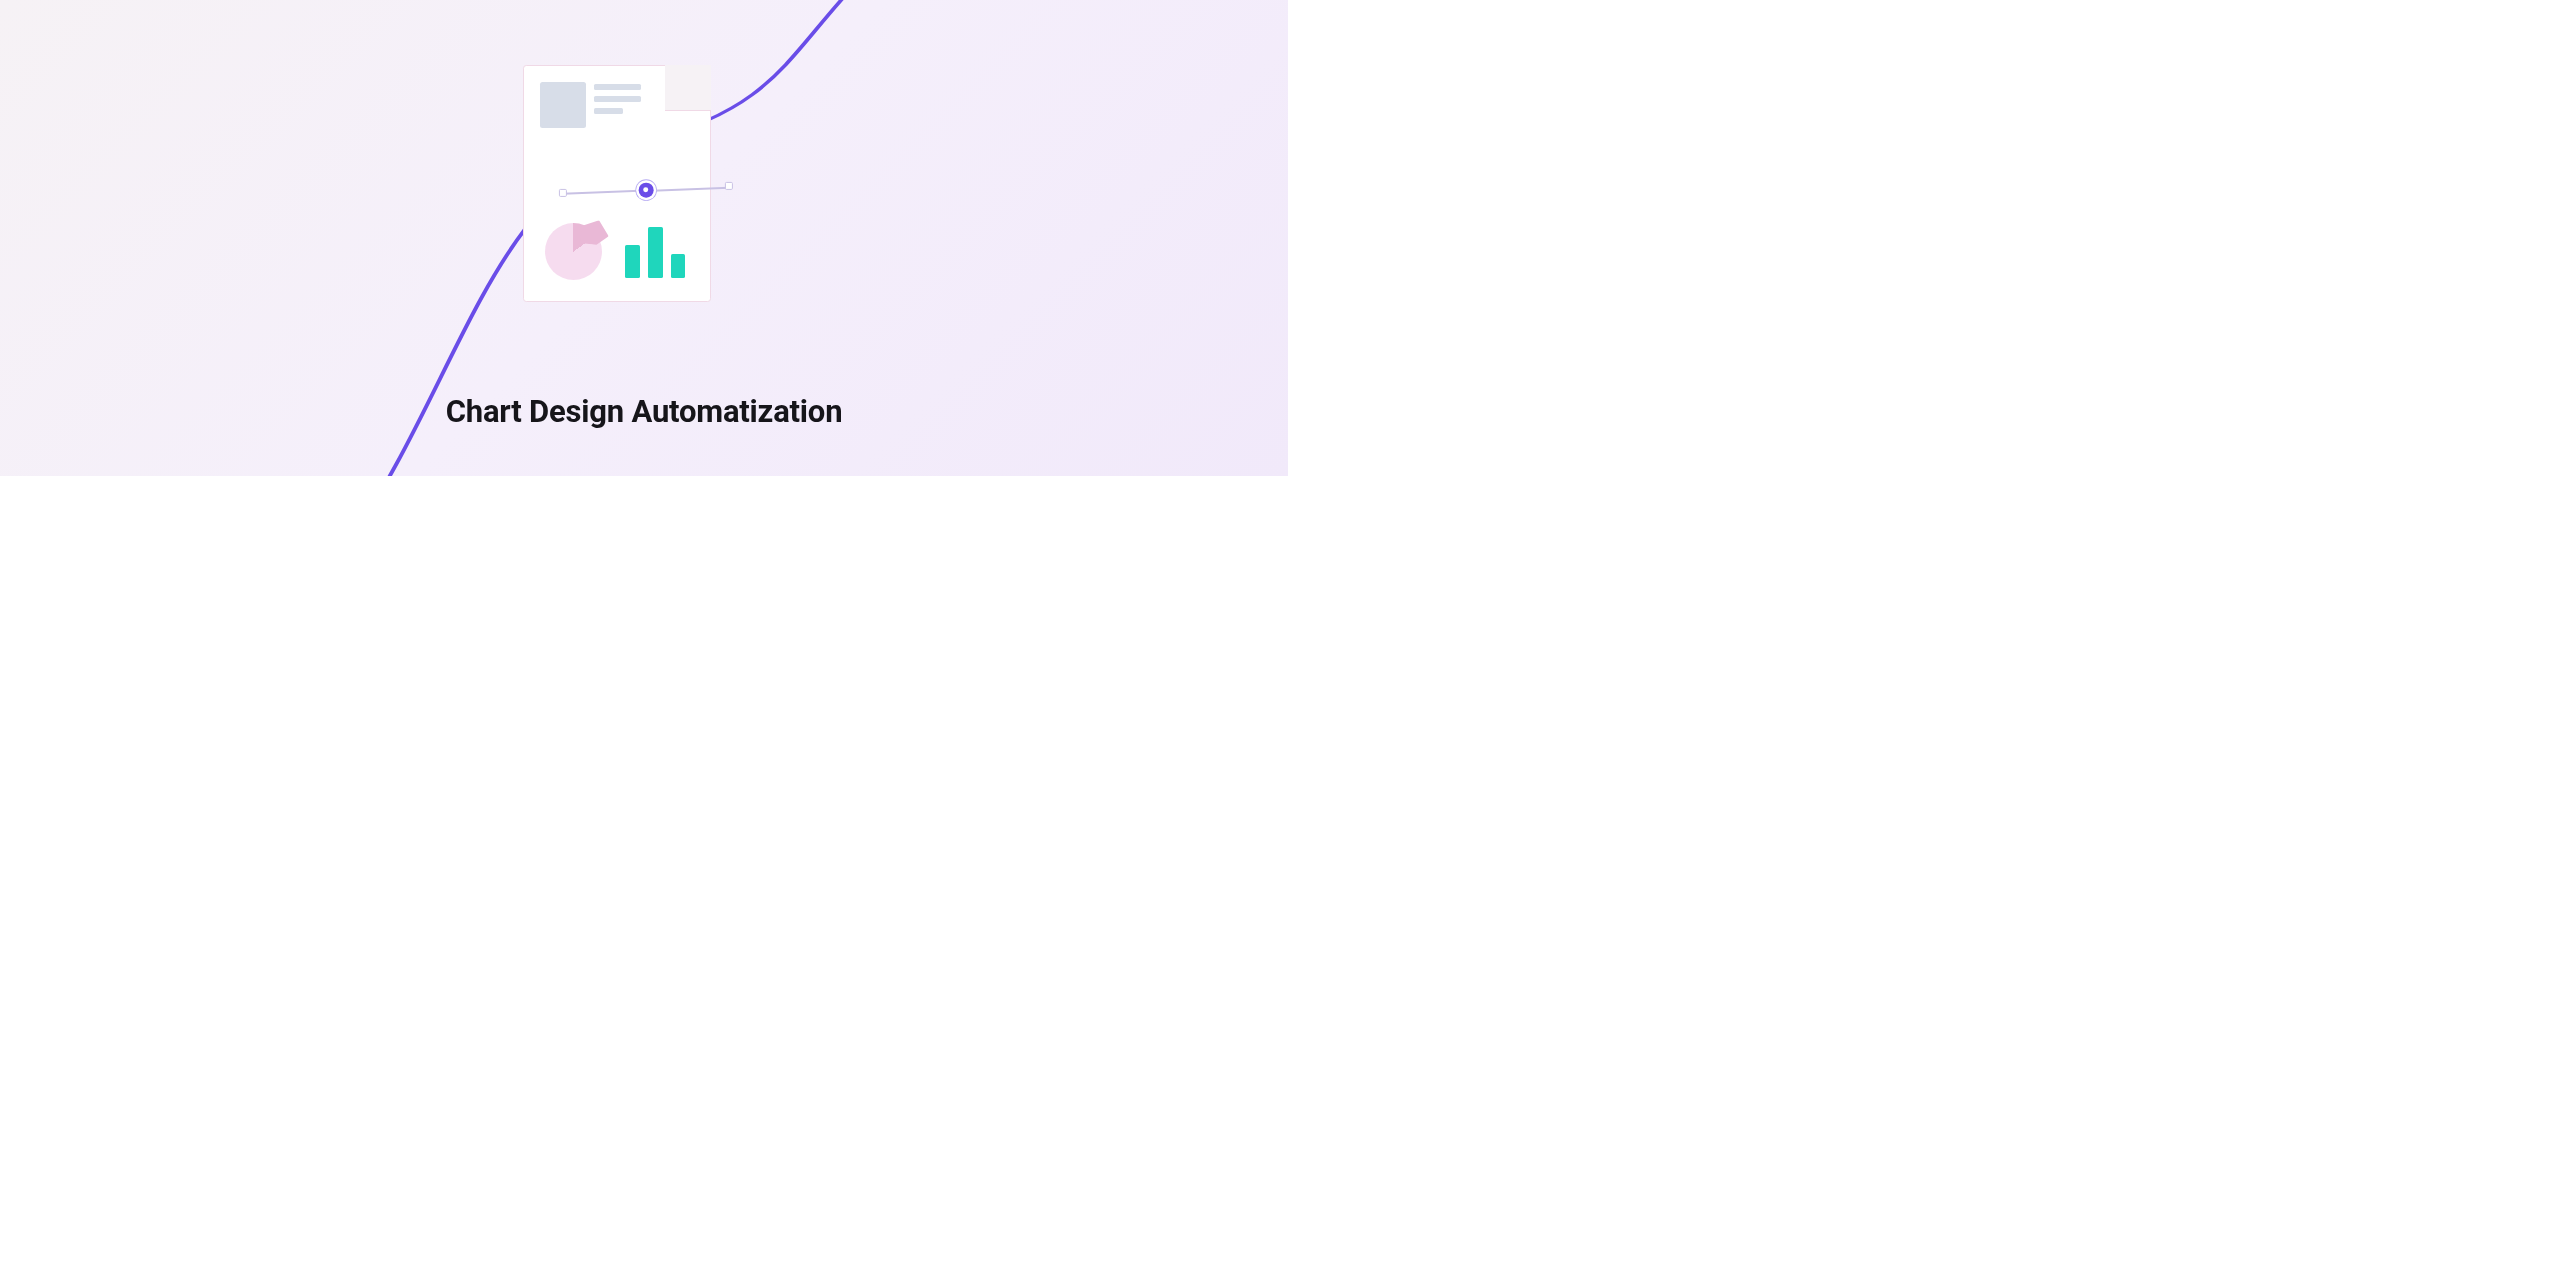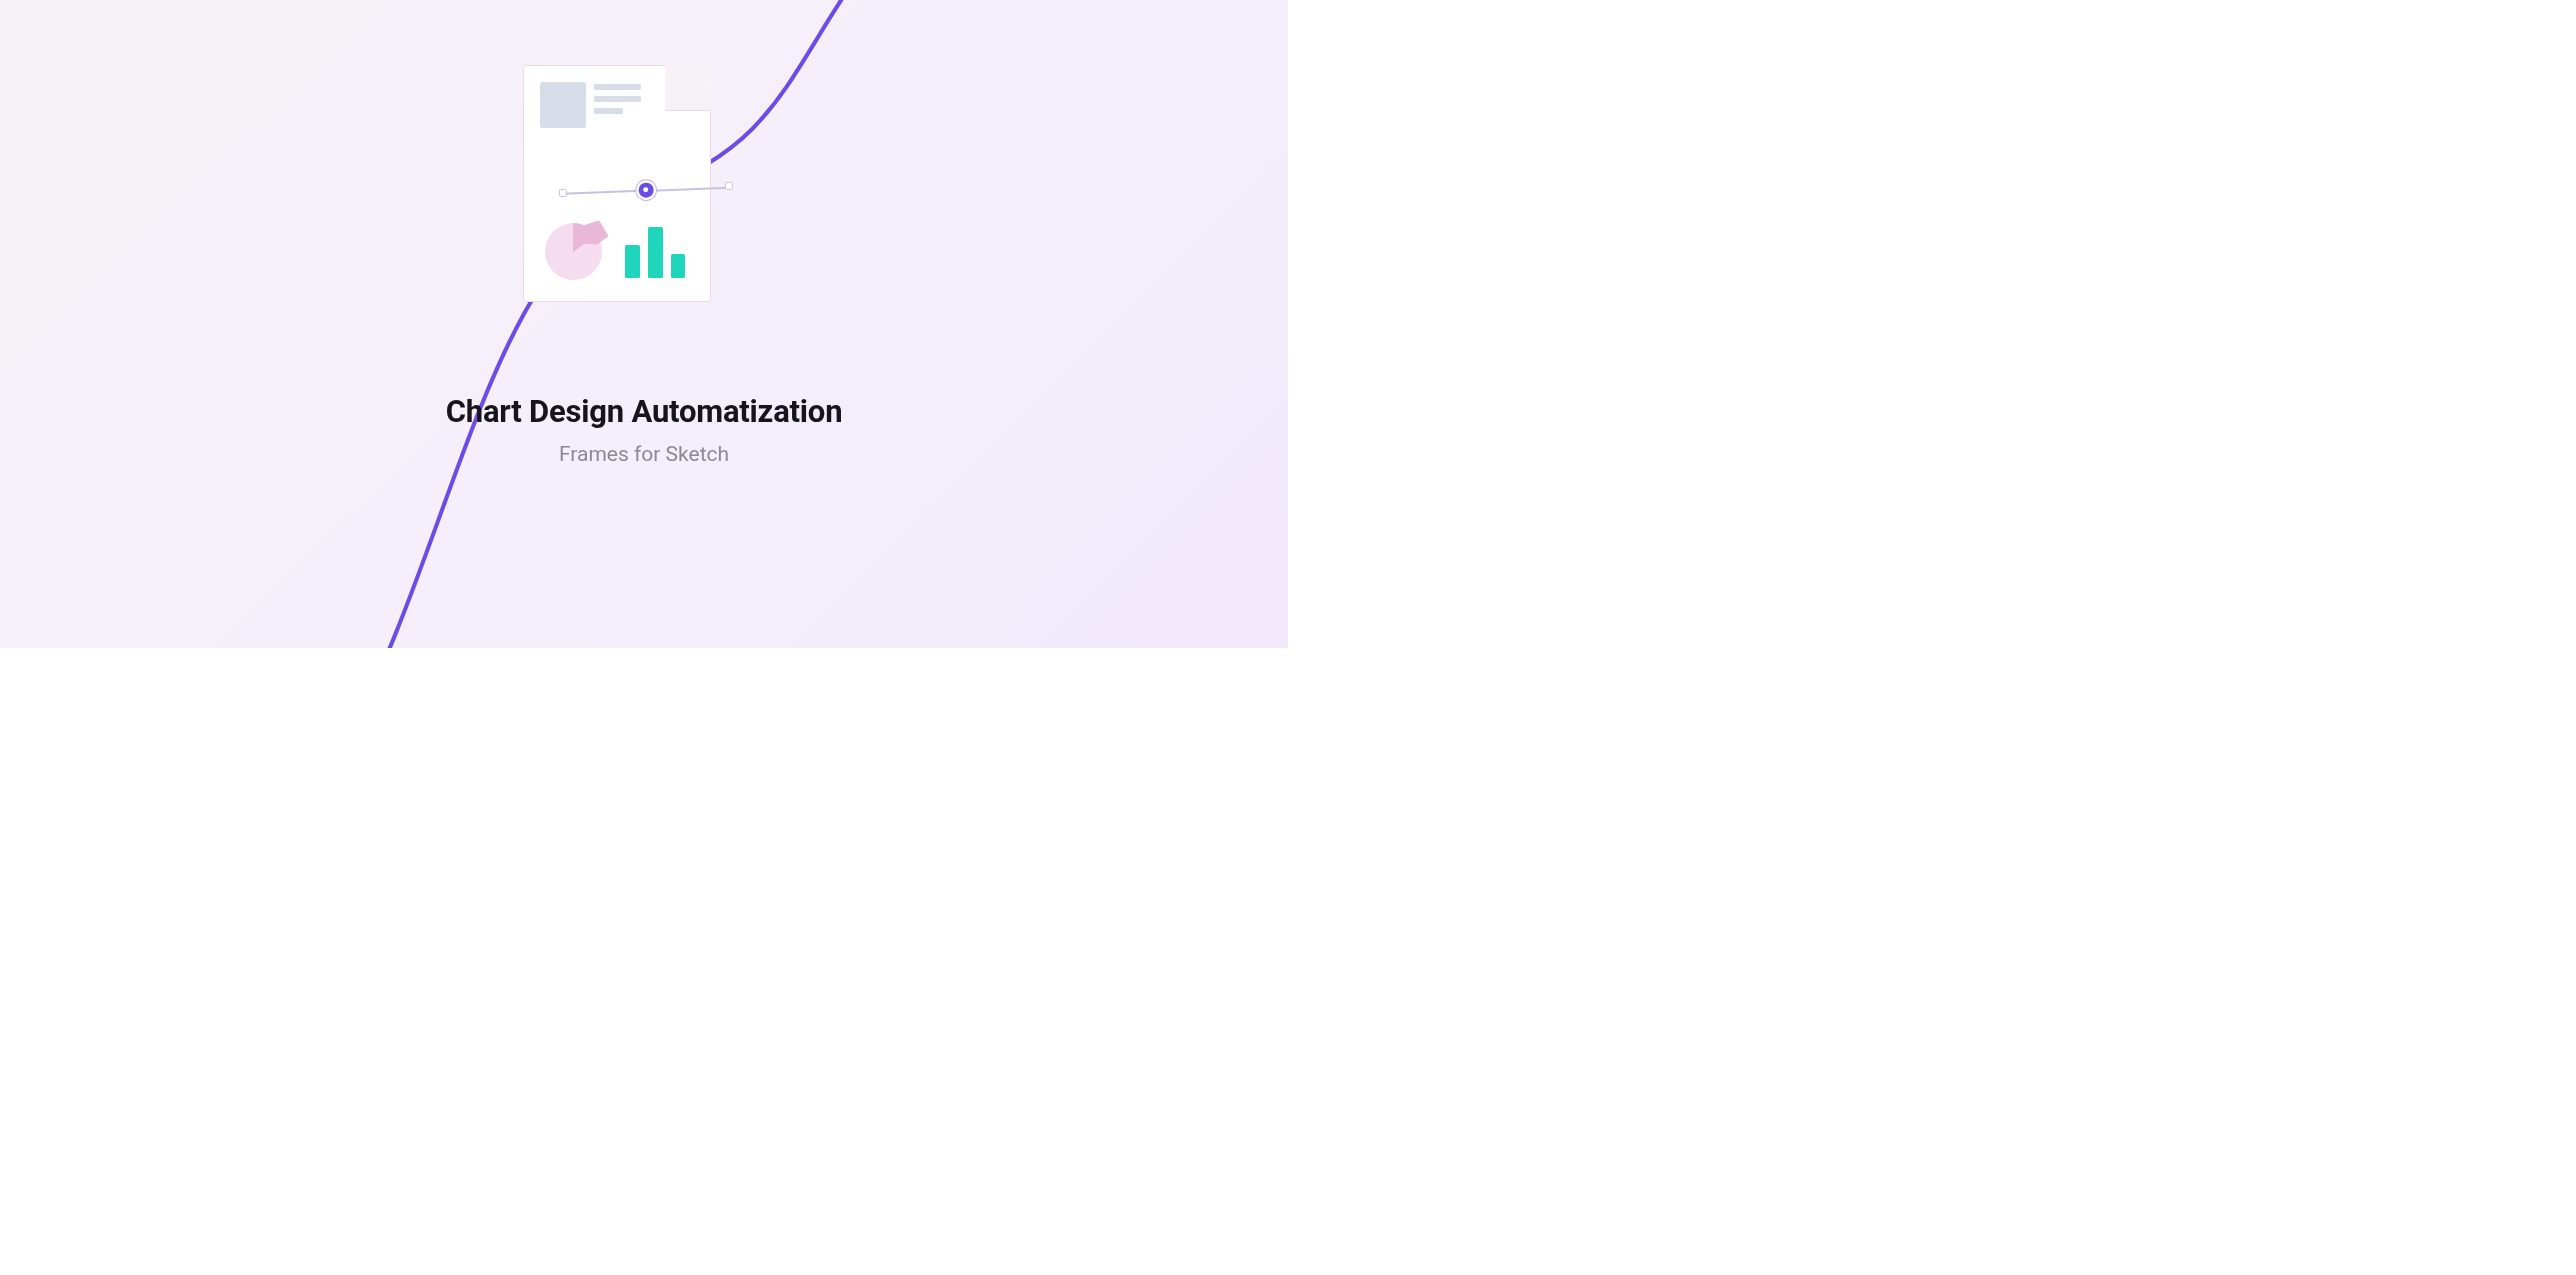--- a/index.html
+++ b/index.html
@@ -3,21 +3,21 @@
 <meta charset="utf-8">
 <style>
   * { margin: 0; padding: 0; box-sizing: border-box; }
   html, body { width: 100%; height: 100%; }
   body {
     font-family: -apple-system, BlinkMacSystemFont, "Segoe UI", Roboto, "Helvetica Neue", Arial, sans-serif;
     overflow: hidden;
   }
   .canvas {
     width: 1288px;
-    height: 648px;
+    height: 476px;
     position: relative;
     background: linear-gradient(135deg, #f6f2f5 0%, #f5effb 50%, #f1e9fa 100%);
     overflow: hidden;
   }
   .curve-svg {
     position: absolute;
     inset: 0;
     width: 100%;
     height: 100%;
     pointer-events: none;
@@ -191,16 +191,15 @@
 
   <div class="handle-layer">
     <div class="tangent-line" id="tan-l" style="left: 646px; top: 190px; width: 83px; transform: rotate(177.754deg);"></div>
     <div class="tangent-line" id="tan-r" style="left: 646px; top: 190px; width: 83px; transform: rotate(-2.24574deg);"></div>
     <div class="tangent-handle" id="th-l" style="left: 563px; top: 193px;"></div>
     <div class="tangent-handle" id="th-r" style="left: 729px; top: 186px;"></div>
     <div class="anchor" id="anchor" style="left: 646px; top: 190px;"></div>
   </div>
 
   <h1 class="title">Chart Design Automatization</h1>
-  <p class="subtitle">Frames for Sketch</p>
 
 </div>
 
 
 </body></html>

